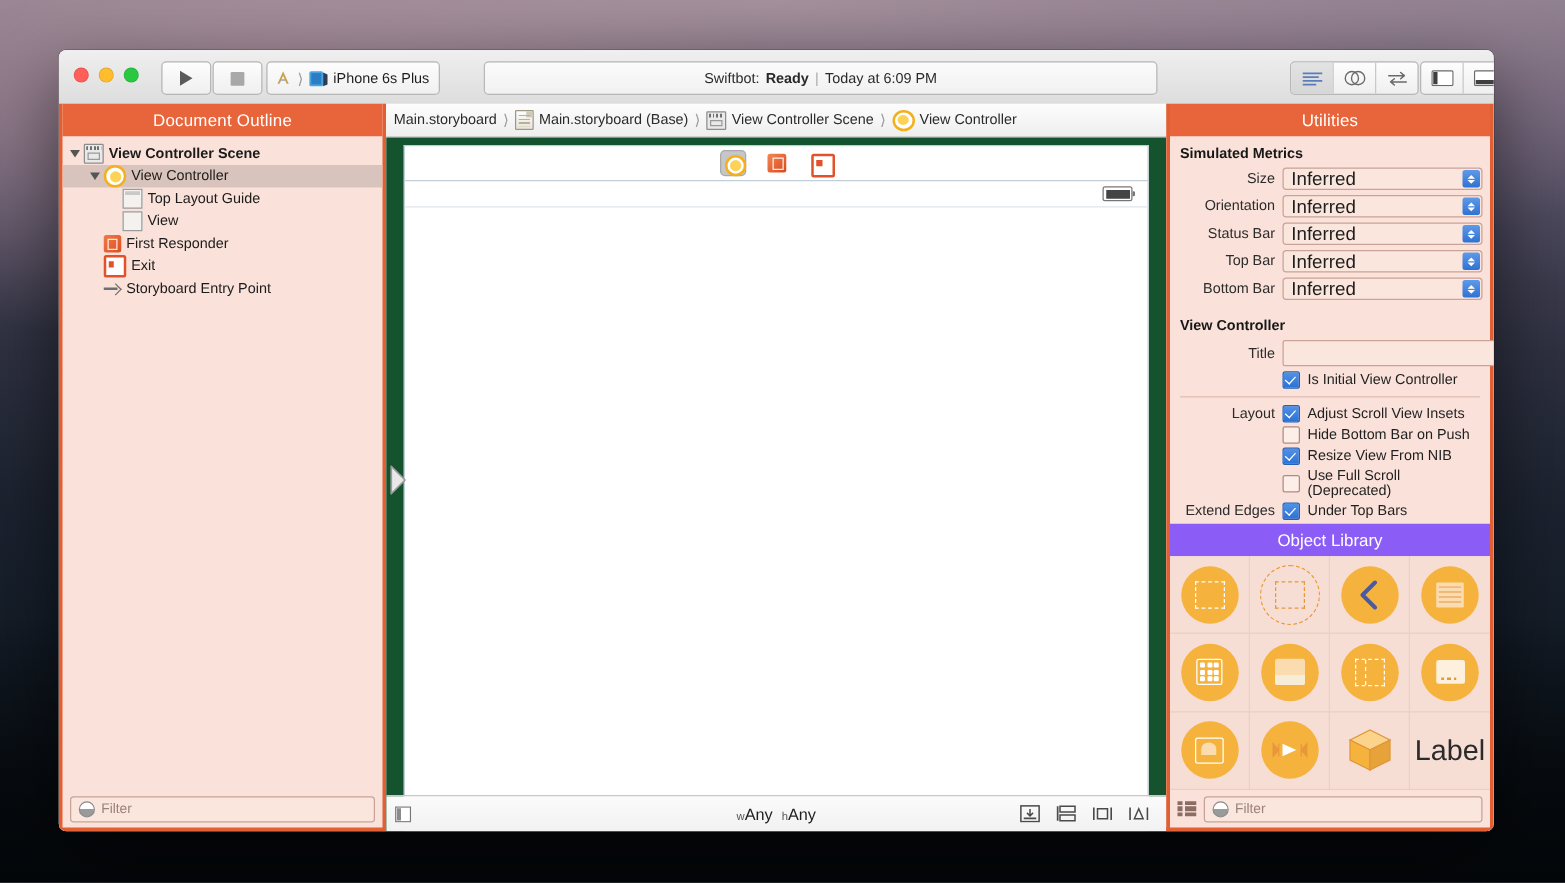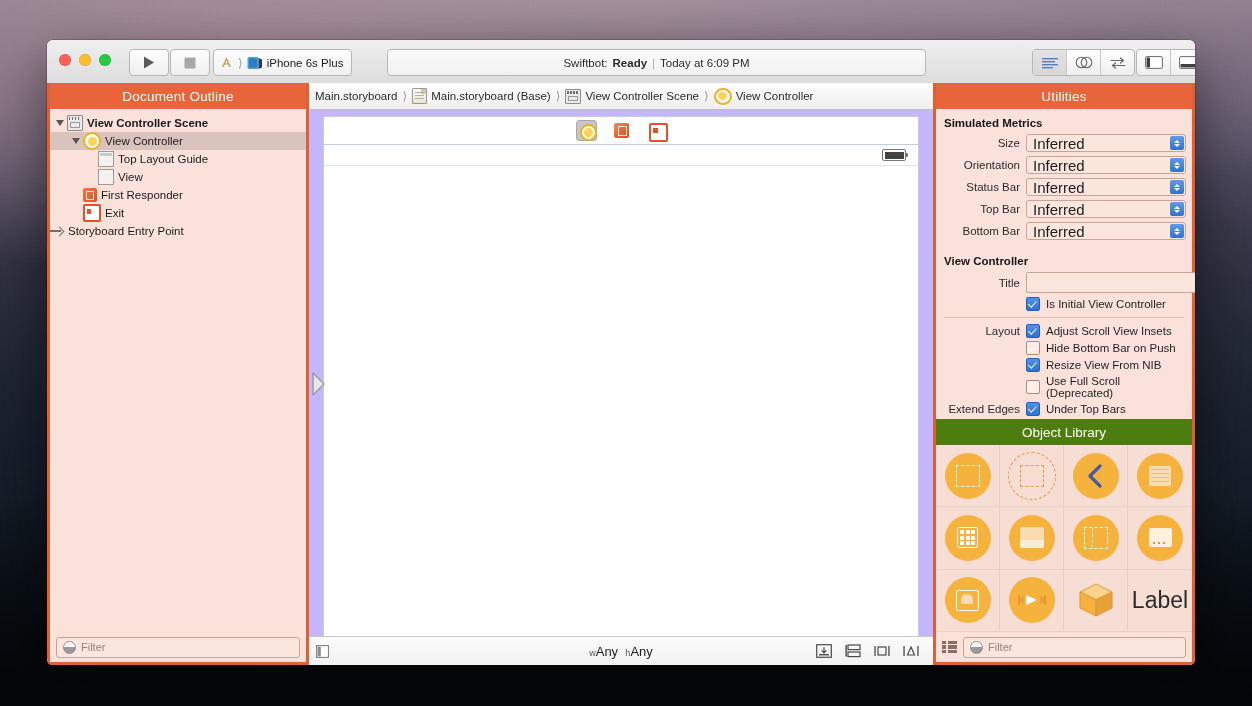--- a/index.html
+++ b/index.html
@@ -169,21 +169,21 @@
   .crumb{display:flex;align-items:center;gap:4px;}
   .chev{color:#9a9a9a;font-size:12px;}
   .ic-sb{
     width:13px;height:14px;background:linear-gradient(180deg,#fdfdfd,#e8e4d8);
     border:1px solid #9d9887;border-radius:1px;position:relative;flex:0 0 13px;
   }
   .ic-sb:after{content:"";position:absolute;left:2px;top:3px;right:2px;bottom:2px;
     background:repeating-linear-gradient(180deg,#b8b097 0 1px,transparent 1px 3px);}
   .ic-sb-corner{position:absolute;right:0;top:0;width:5px;height:5px;background:#cfc9b6;}
 
-  #canvas-wrap{flex:1;position:relative;background:#c4b5fd;overflow:hidden;}
+  #canvas-wrap{flex:1;position:relative;background:#14532d;overflow:hidden;}
   #scene-dock{
     position:absolute;left:14px;top:6px;right:14px;height:28px;
     background:#fff;border:1px solid #c2ced8;border-bottom:none;
     display:flex;align-items:center;justify-content:center;gap:16px;
     box-sizing:border-box;
   }
   .dock-ic{width:19px;height:19px;position:relative;border-radius:3px;}
   .dock-sel{background:#c6c6c6;box-shadow:0 0 0 1px #a9a9a9;}
   .dock-vc{
     width:13px;height:13px;border-radius:50%;border:2.2px solid #f2b01e;background:#fff;
@@ -266,21 +266,21 @@
   }
   .cb.on{background:linear-gradient(180deg,#4f92e8,#2b72d6);border-color:#2360b8;}
   .cb.on:after{
     content:"";position:absolute;left:3px;top:1px;width:3.5px;height:6.5px;
     border:solid #fff;border-width:0 1.7px 1.7px 0;transform:rotate(42deg);
   }
   .cbtext{font-size:11.5px;color:#1f1f1f;}
   .hr{height:1px;background:#e0bdb1;margin:6px 2px;}
 
   #objlib-header{
-    height:26px;background:#4d7c0f;color:#fff;
+    height:26px;background:#8b5cf6;color:#fff;
     display:flex;align-items:center;justify-content:center;font-size:13.5px;
   }
   #objlib-grid{
     flex:1;display:grid;grid-template-columns:repeat(4,1fr);grid-template-rows:repeat(3,1fr);
     background:#f7ded5;
   }
   .ocell{
     display:flex;align-items:center;justify-content:center;
     border-right:1px solid #eccec3;border-bottom:1px solid #eccec3;
   }
@@ -446,21 +446,21 @@
         <div class="trow" style="padding-left:33px;">
           <span class="ticon ic-cube"></span>
           <span class="tlabel">First Responder</span>
         </div>
 
         <div class="trow" style="padding-left:33px;">
           <span class="ticon ic-exit"></span>
           <span class="tlabel">Exit</span>
         </div>
 
-        <div class="trow" style="">
+        <div class="trow" style="padding-left:33px;">
           <span class="ticon ic-arrow"></span>
           <span class="tlabel">Storyboard Entry Point</span>
         </div>
       </div>
 
       <div class="filter-bar">
         <div class="filter-field">
           <span class="lens"></span>
           <span>Filter</span>
         </div>

